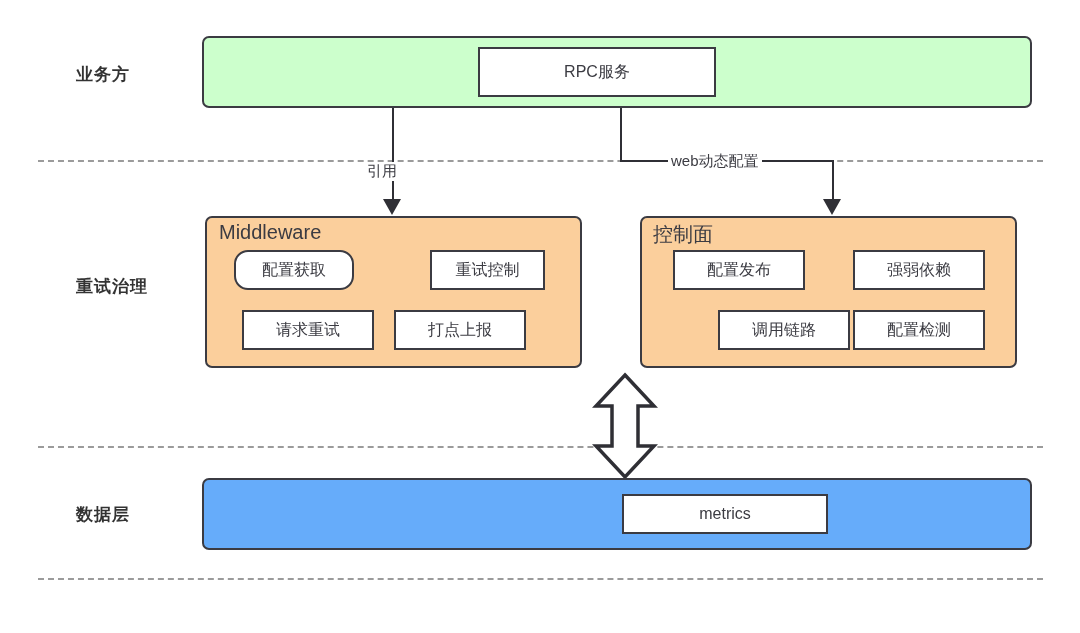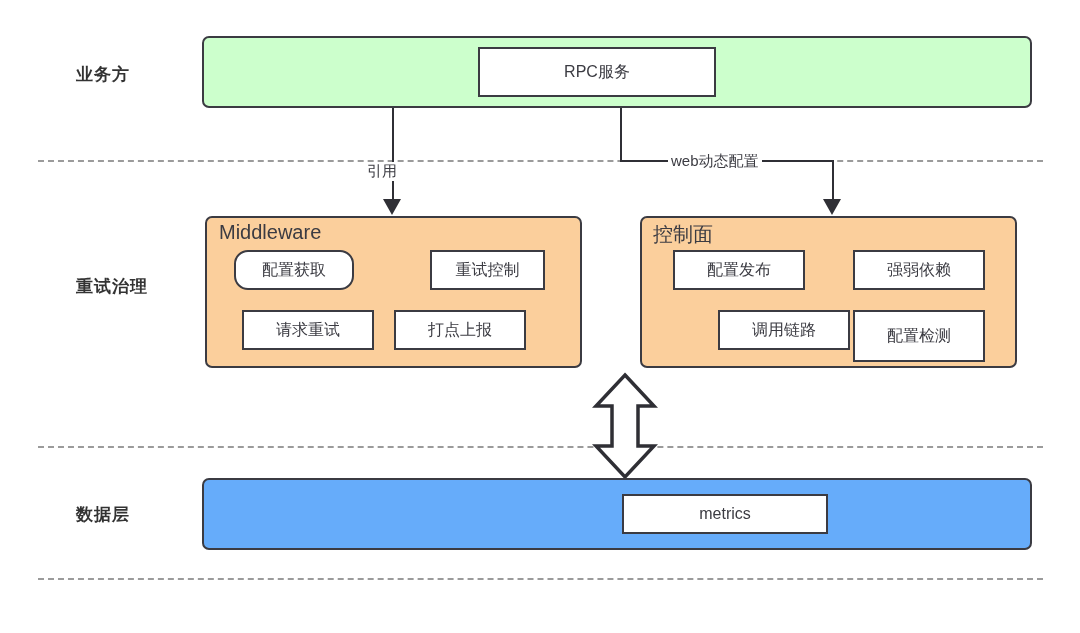--- a/index.html
+++ b/index.html
@@ -133,21 +133,21 @@
   <div class="node" style="left:234px; top:250px; width:120px; height:40px;border-radius:14px;">配置获取</div>
   <div class="node" style="left:394px; top:250px; width:115px; height:40px;margin-left:36px;">重试控制</div>
   <div class="node" style="left:242px; top:310px; width:132px; height:40px;">请求重试</div>
   <div class="node" style="left:394px; top:310px; width:132px; height:40px;">打点上报</div>
 
   <div class="band band-orange" style="left:640px; top:216px; width:377px; height:152px;"></div>
   <div class="group-title" style="left:653px; top:221px;">控制面</div>
   <div class="node" style="left:673px; top:250px; width:132px; height:40px;font-family:Liberation Mono, monospace;">配置发布</div>
   <div class="node" style="left:853px; top:250px; width:132px; height:40px;">强弱依赖</div>
   <div class="node" style="left:673px; top:310px; width:132px; height:40px;margin-left:45px;">调用链路</div>
-  <div class="node" style="left:853px; top:310px; width:132px; height:52px;">配置检测</div>
+  <div class="node" style="left:853px; top:310px; width:132px; height:40px;">配置检测</div>
 
   <div class="dbl-arrow" style="left:592px; top:372px; width:66px; height:108px;">
     <svg width="66" height="108" viewBox="0 0 66 108">
       <polygon points="33,3 62,34 46,34 46,74 62,74 33,105 4,74 20,74 20,34 4,34" fill="#ffffff" stroke="#2f2f35" stroke-width="3.5" stroke-linejoin="miter"></polygon>
     </svg>
   </div>
 
   <div class="band band-blue" style="left:202px; top:478px; width:830px; height:72px;"></div>
   <div class="node" style="left:622px; top:494px; width:206px; height:40px;">metrics</div>
 

